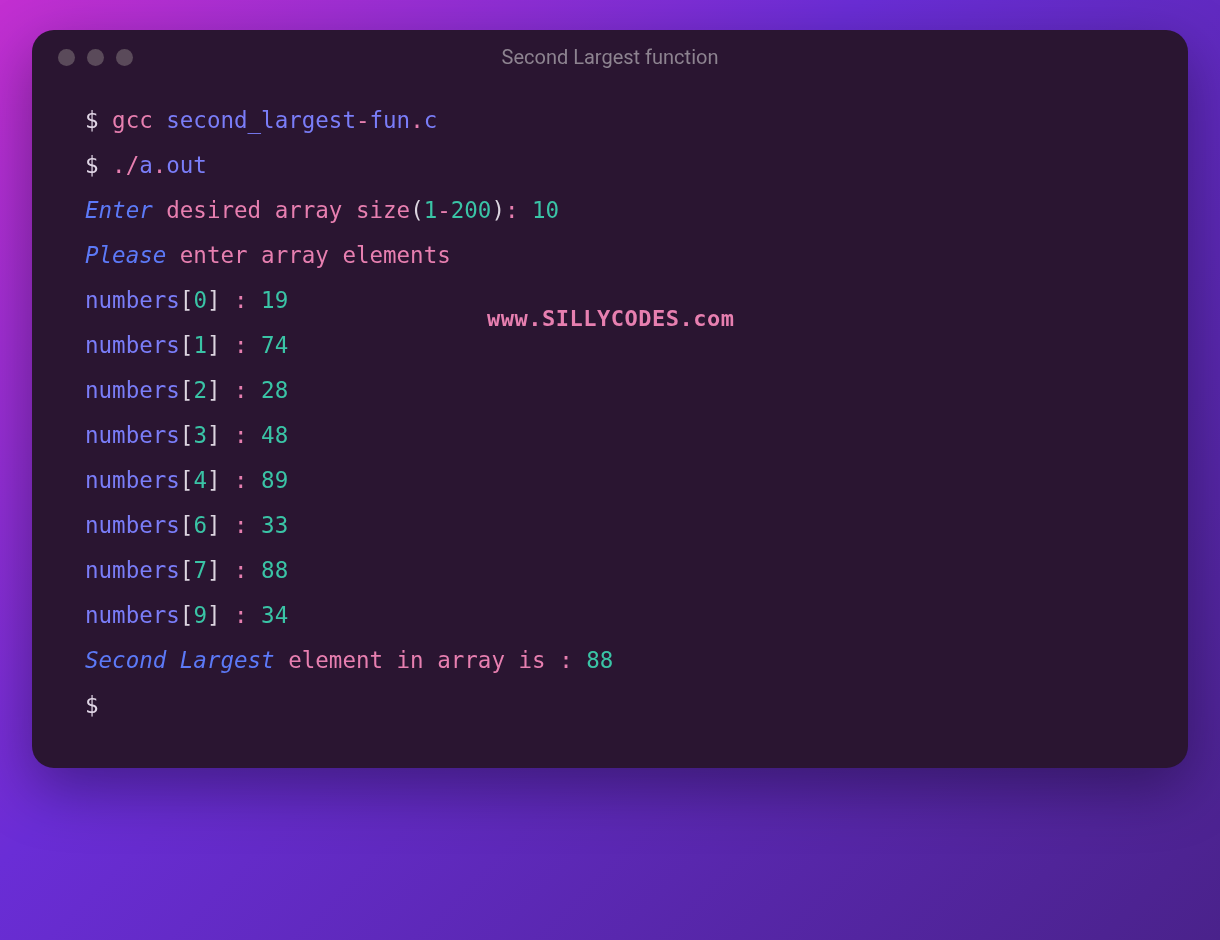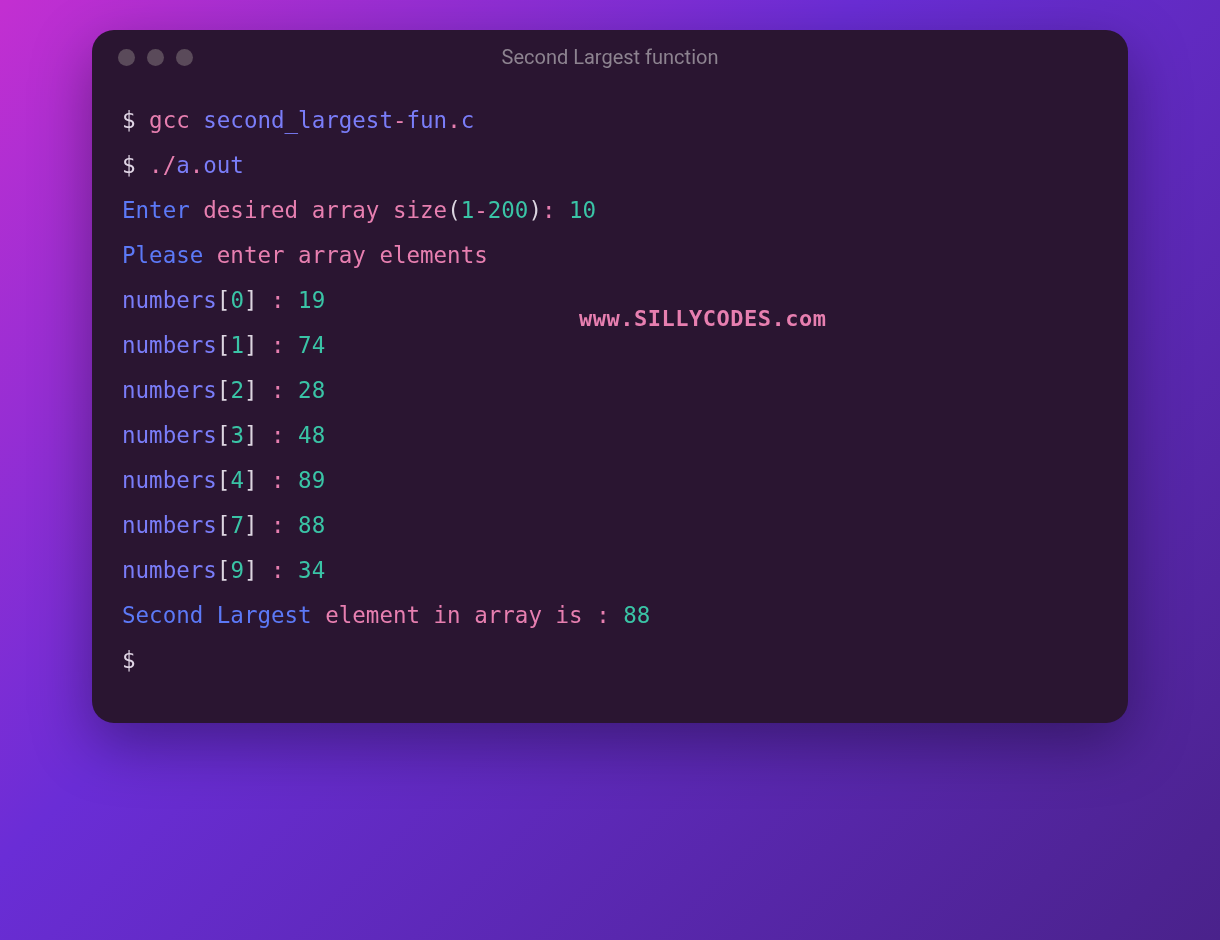--- a/index.html
+++ b/index.html
@@ -4,21 +4,21 @@
 <style>
   * { margin:0; padding:0; box-sizing:border-box; }
   html,body { width:1220px; height:940px; }
   body {
     font-family: "Menlo","Consolas","DejaVu Sans Mono",monospace;
     background: linear-gradient(135deg,#c32fd1 0%,#6a2dd6 40%,#4a228b 100%);
     display:flex; align-items:flex-start; justify-content:center;
     padding:30px 30px 40px 30px;
   }
   .window {
-    width:1036px;
+    width:1156px;
     background:#2a1531;
     border-radius:22px;
     box-shadow:0 20px 60px rgba(0,0,0,.35);
     overflow:hidden;
     position:relative;
   }
   .titlebar {
     height:54px;
     display:flex;
     align-items:center;
@@ -46,28 +46,27 @@
     color:#dcd5e0;
     position:relative;
   }
   .watermark {
     position:absolute;
     left:455px; top:212px;
     color:#e77fb0;
     font-size:22px;
     font-weight:600;
     letter-spacing:.5px;
-    margin-left:32px;
   }
-  .line { white-space:pre; }
+  .line { white-space:pre;margin-left:23px; }
   .prompt { color:#e0d5e5; }
   .pink   { color:#e77fb0; }
   .purple { color:#7a7df8; }
   .teal   { color:#3ac4a6; }
-  .blue   { color:#5c79f7; }
+  .blue   { color:#5c79f7;font-style:italic; }
   .txt    { color:#dcd5e0; }
 </style>
 </head>
 <body>
 
 <div class="window">
   <div class="titlebar">
     <div class="dots">
       <div class="dot"></div>
       <div class="dot"></div>
@@ -86,20 +85,21 @@
     <div class="line"><span class="blue">Enter </span><span class="pink">desired array size</span><span class="txt">(</span><span class="teal">1</span><span class="pink">-</span><span class="teal">200</span><span class="txt">)</span><span class="pink">: </span><span class="teal">10</span></div>
 
     <div class="line"><span class="blue">Please </span><span class="pink">enter array elements</span></div>
 
     <div id="rows">
         <div class="line"><span class="purple">numbers</span><span class="txt">[</span><span class="teal">0</span><span class="txt">]</span><span class="pink"> : </span><span class="teal">19</span></div>
         <div class="line"><span class="purple">numbers</span><span class="txt">[</span><span class="teal">1</span><span class="txt">]</span><span class="pink"> : </span><span class="teal">74</span></div>
         <div class="line"><span class="purple">numbers</span><span class="txt">[</span><span class="teal">2</span><span class="txt">]</span><span class="pink"> : </span><span class="teal">28</span></div>
         <div class="line"><span class="purple">numbers</span><span class="txt">[</span><span class="teal">3</span><span class="txt">]</span><span class="pink"> : </span><span class="teal">48</span></div>
         <div class="line"><span class="purple">numbers</span><span class="txt">[</span><span class="teal">4</span><span class="txt">]</span><span class="pink"> : </span><span class="teal">89</span></div>
+        <div class="line"><span class="purple">numbers</span><span class="txt">[</span><span class="teal">6</span><span class="txt">]</span><span class="pink"> : </span><span class="teal">33</span></div>
         <div class="line"><span class="purple">numbers</span><span class="txt">[</span><span class="teal">7</span><span class="txt">]</span><span class="pink"> : </span><span class="teal">88</span></div>
         <div class="line"><span class="purple">numbers</span><span class="txt">[</span><span class="teal">9</span><span class="txt">]</span><span class="pink"> : </span><span class="teal">34</span></div>
       </div>
 
     <div class="line"><span class="blue">Second Largest </span><span class="pink">element in array is </span><span class="pink">: </span><span class="teal">88</span></div>
 
     <div class="line"><span class="prompt">$ </span></div>
   </div>
 </div>
 

